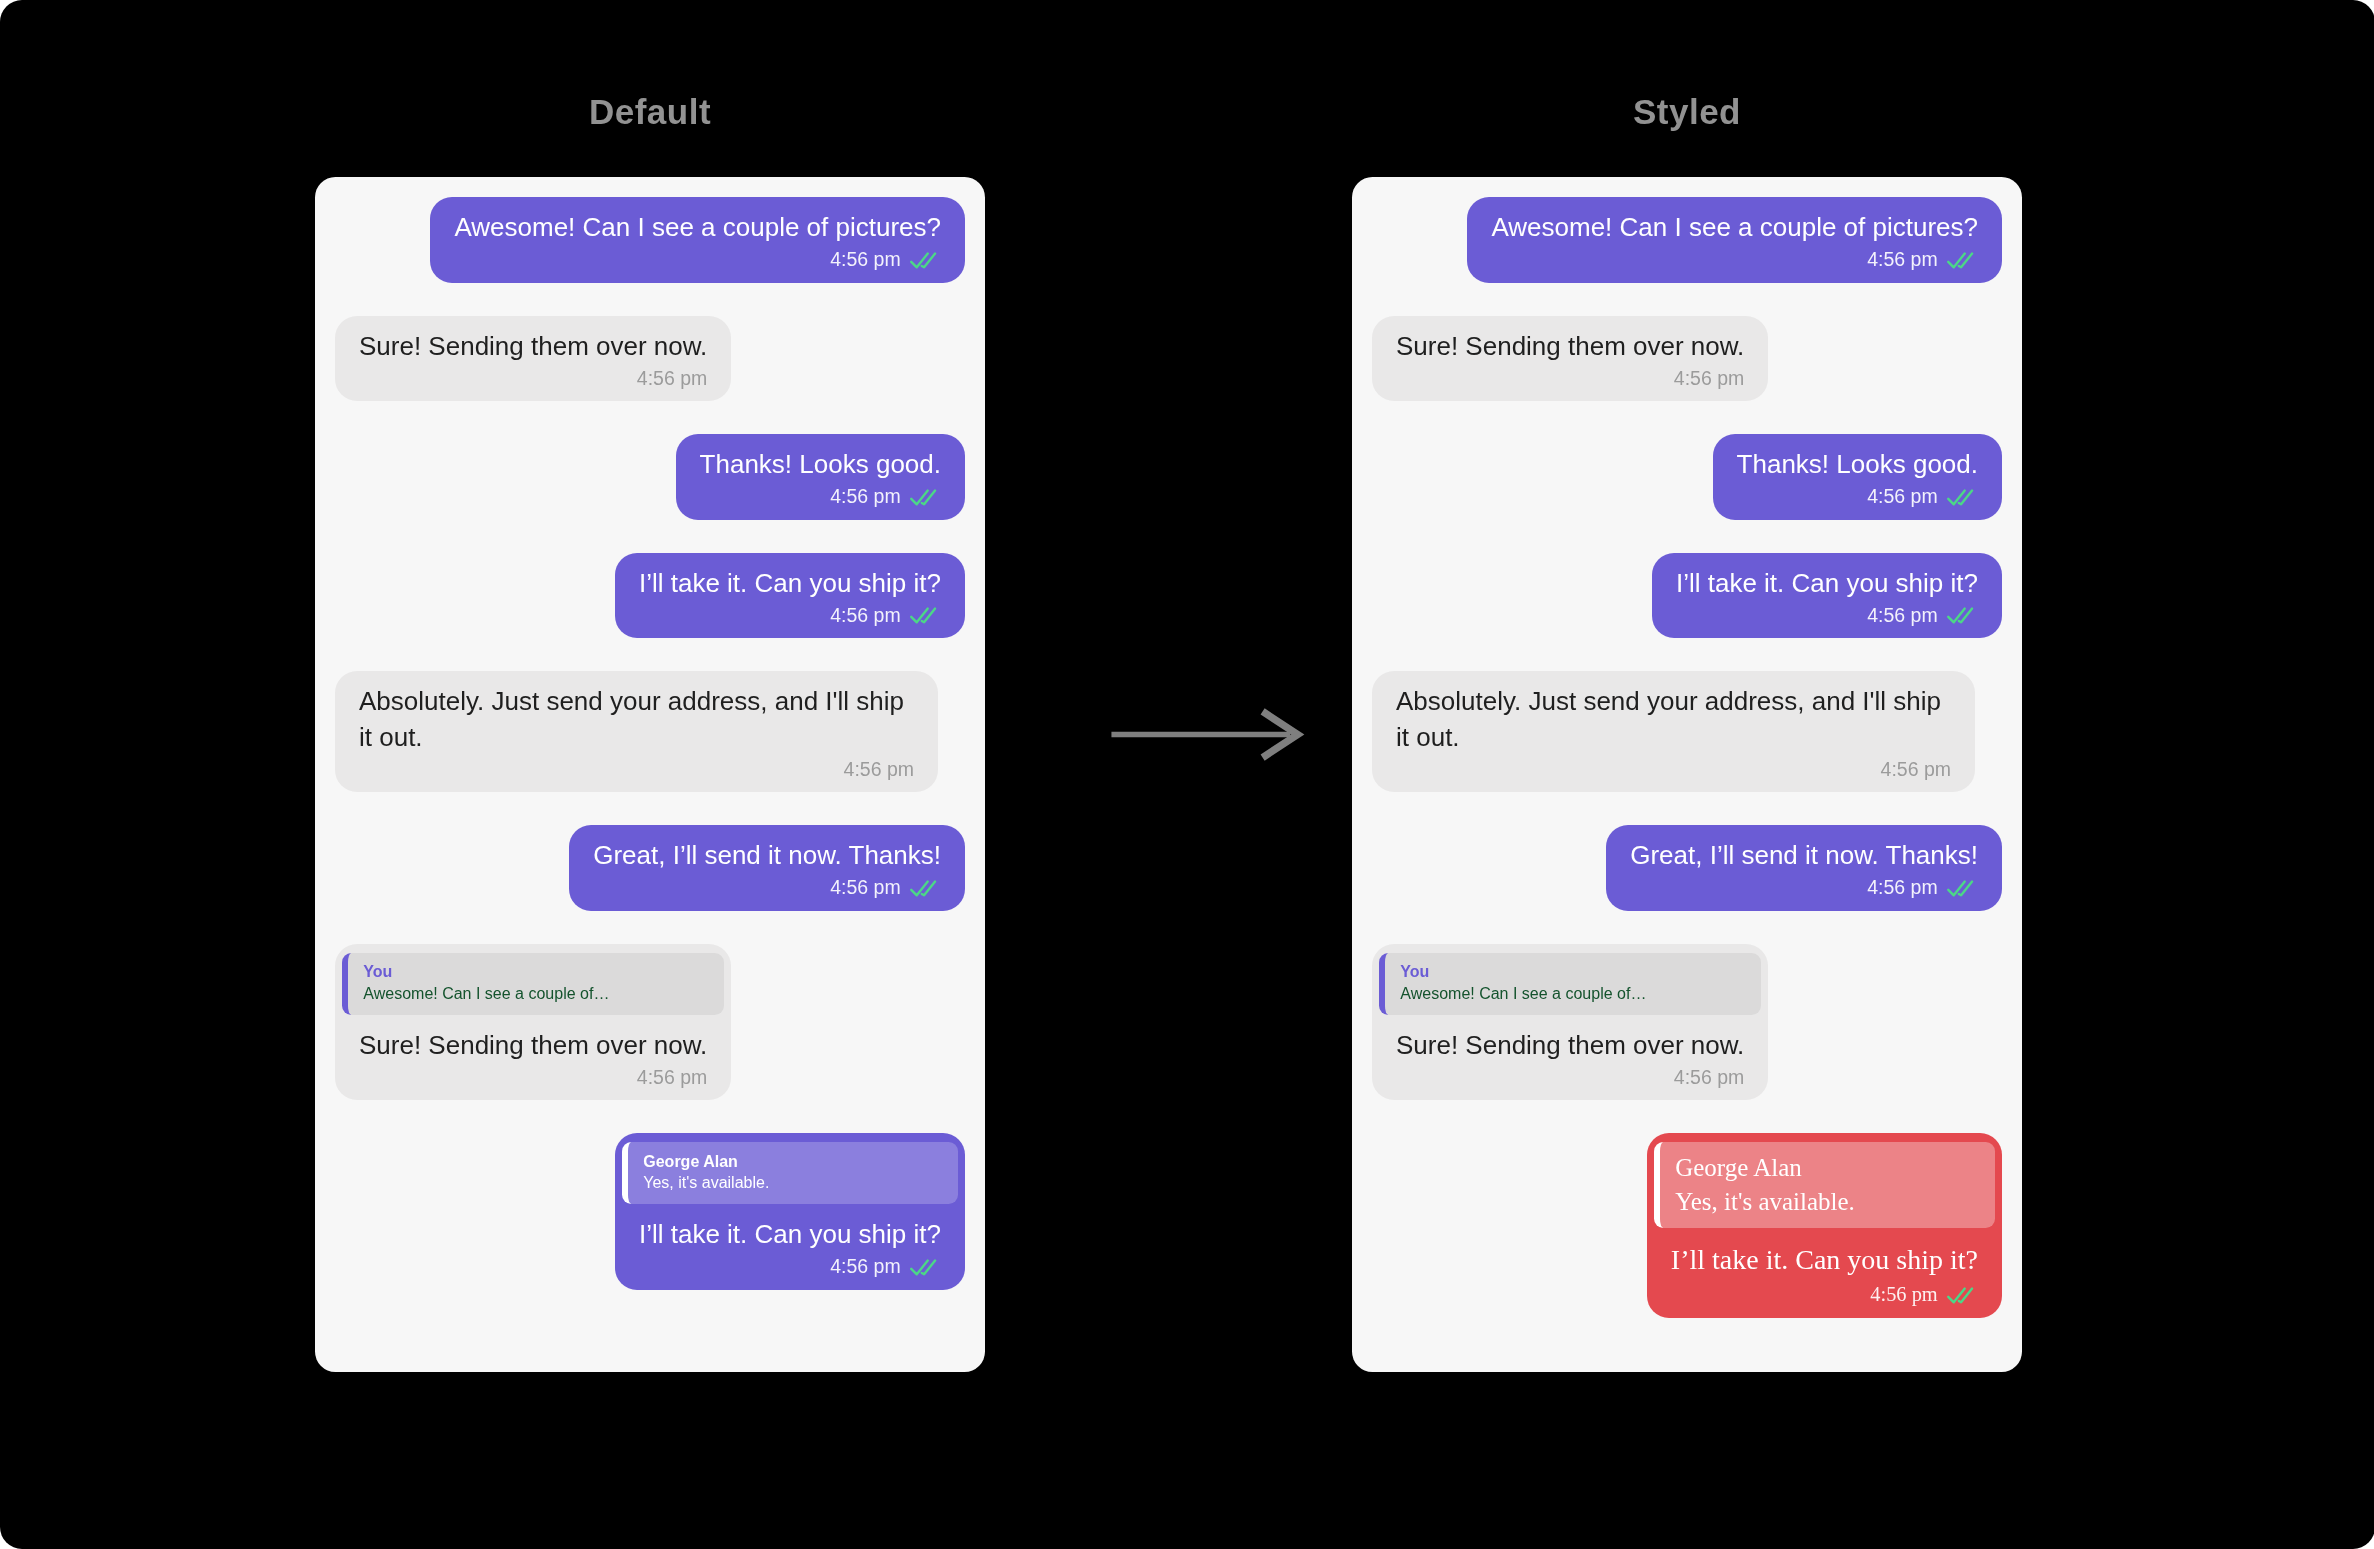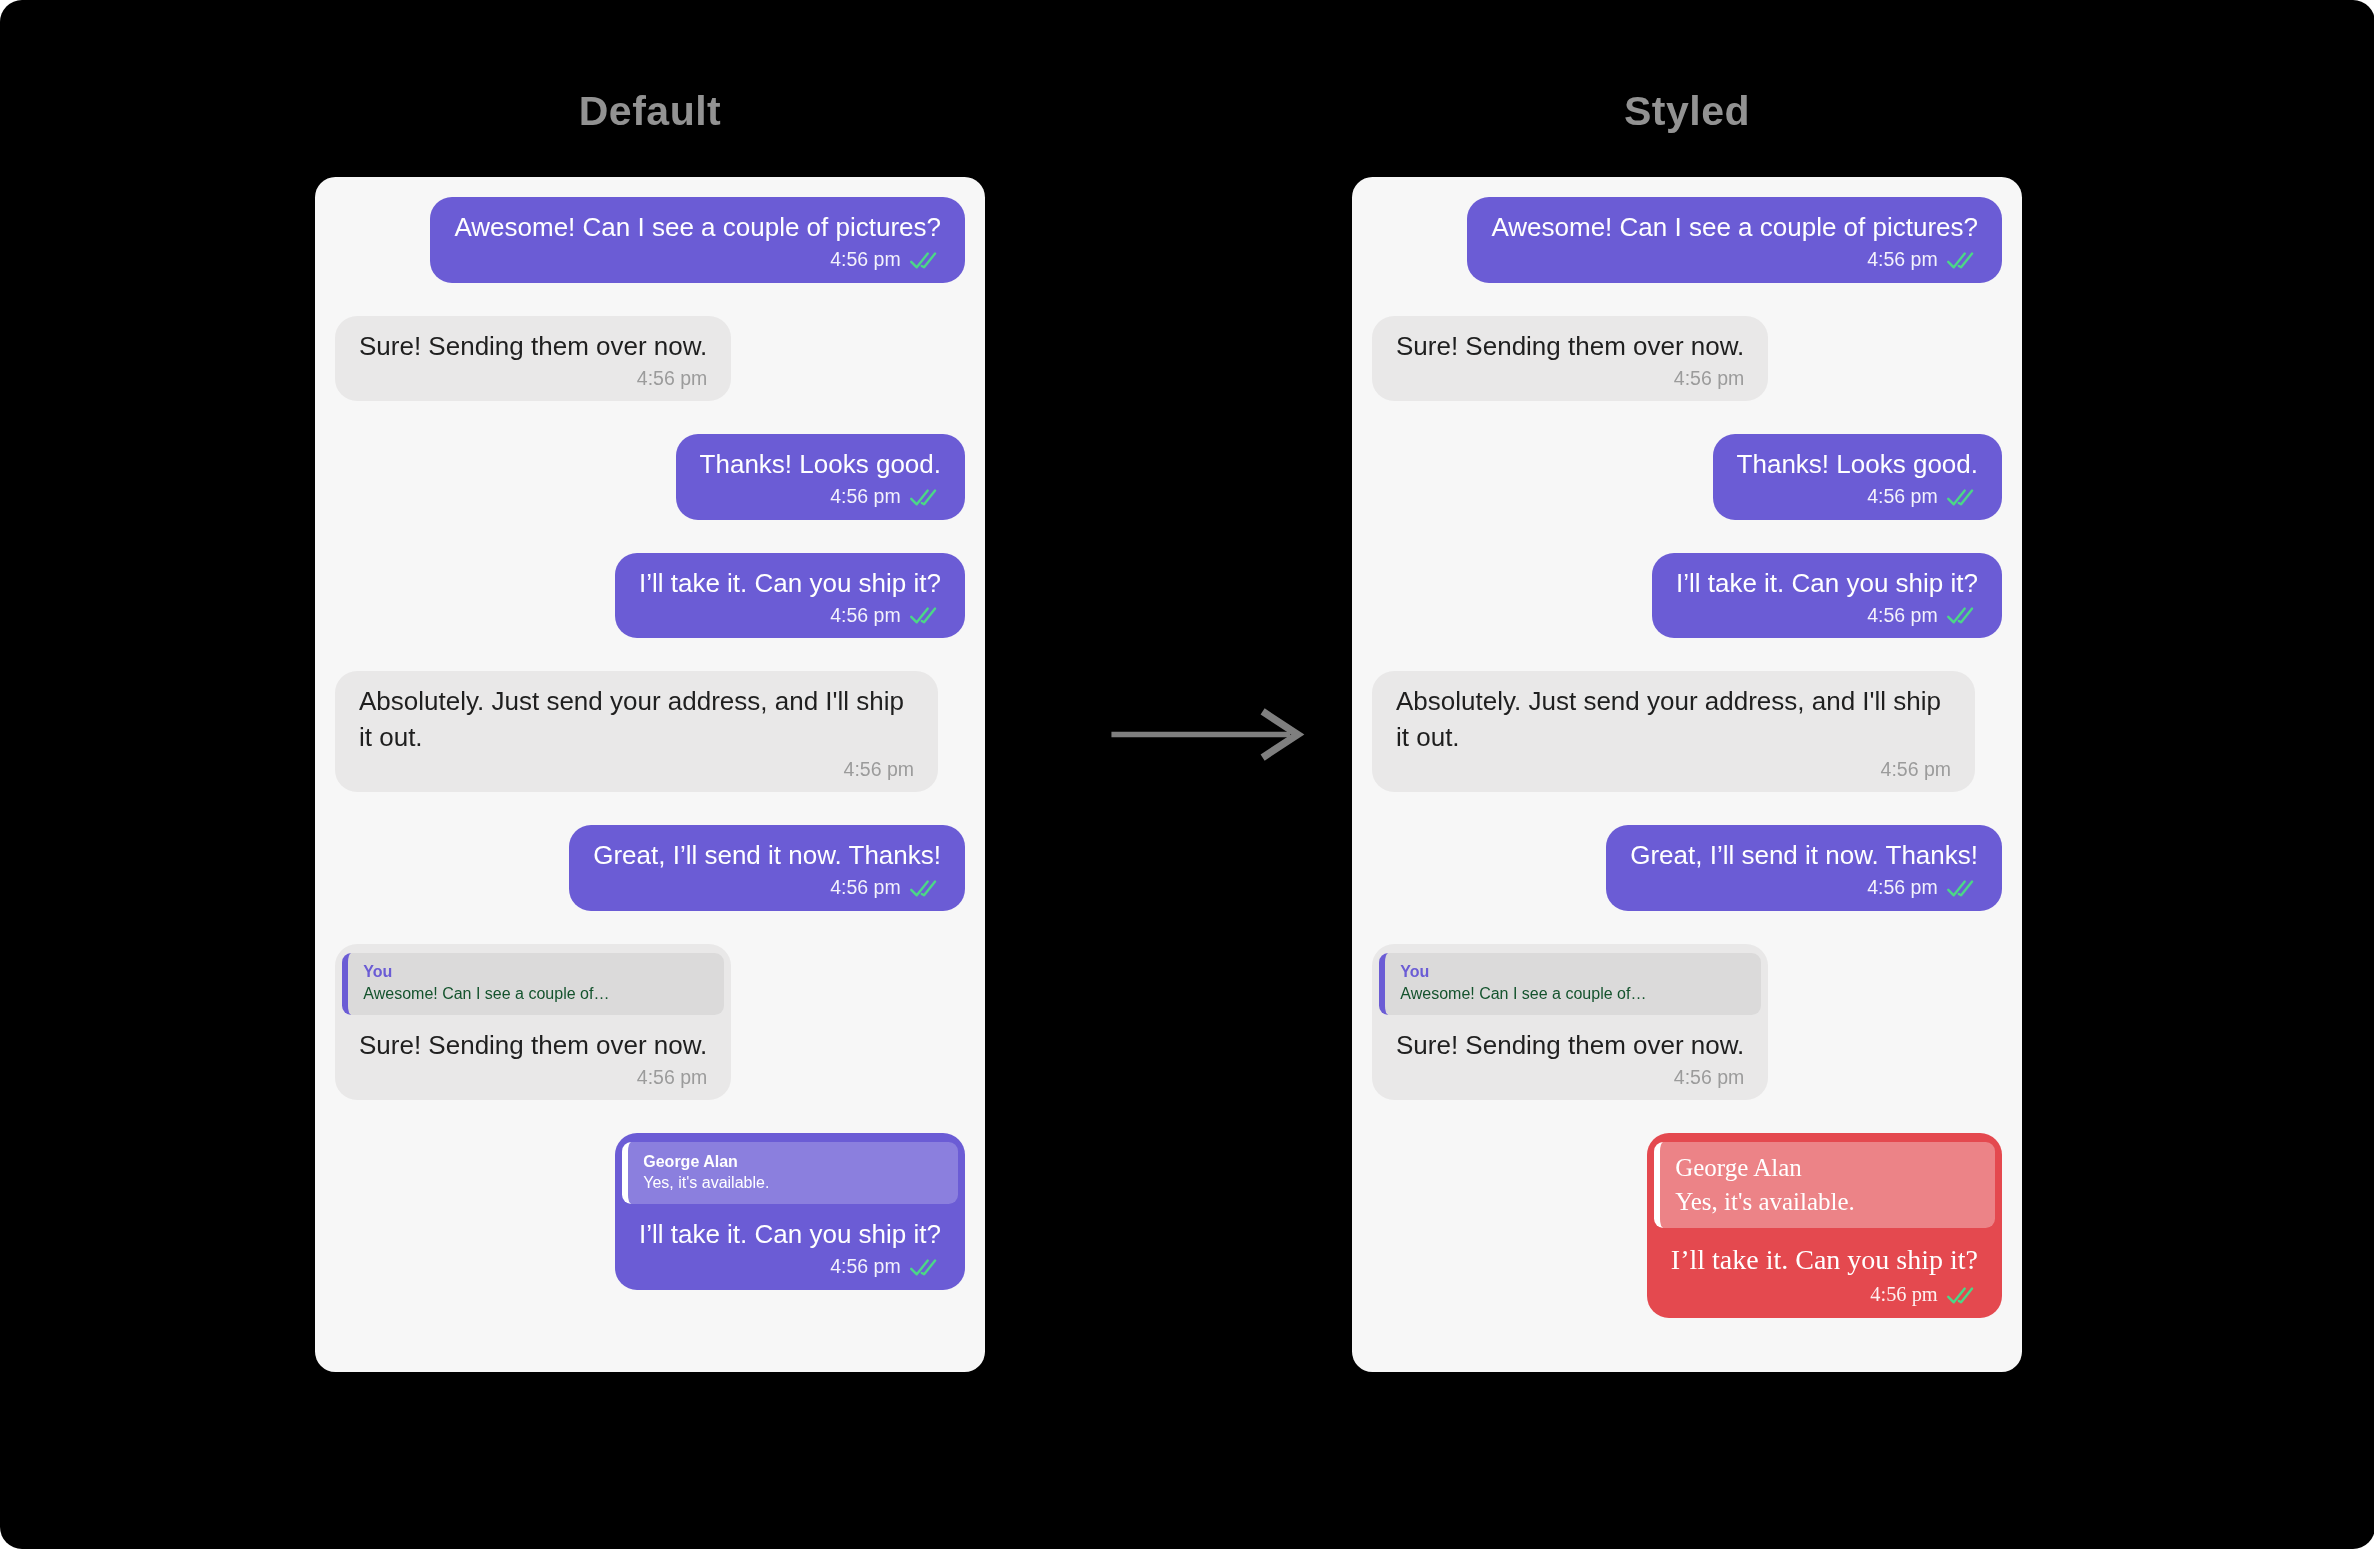--- a/index.html
+++ b/index.html
@@ -21,21 +21,21 @@
     top: 89px;
     width: 670px;
     display: flex;
     flex-direction: column;
   }
   .column.left  { left: 315px; }
   .column.right { left: 1352px; }
   .panel-title {
     text-align: center;
     color: #929292;
-    font-size: 41px;
+    font-size: 35px;
     font-weight: 700;
     line-height: 45px;
     margin-bottom: 43px;
     letter-spacing: 0.5px;
   }
   .chat-panel {
     background: var(--panel-bg, #F7F7F7);
     border-radius: 20.4px;
     height: 1195px;
     padding: 20px;

